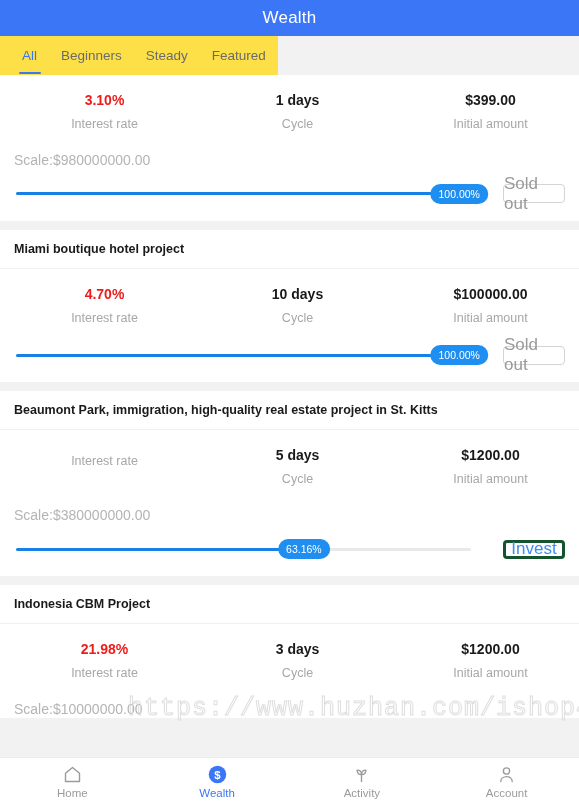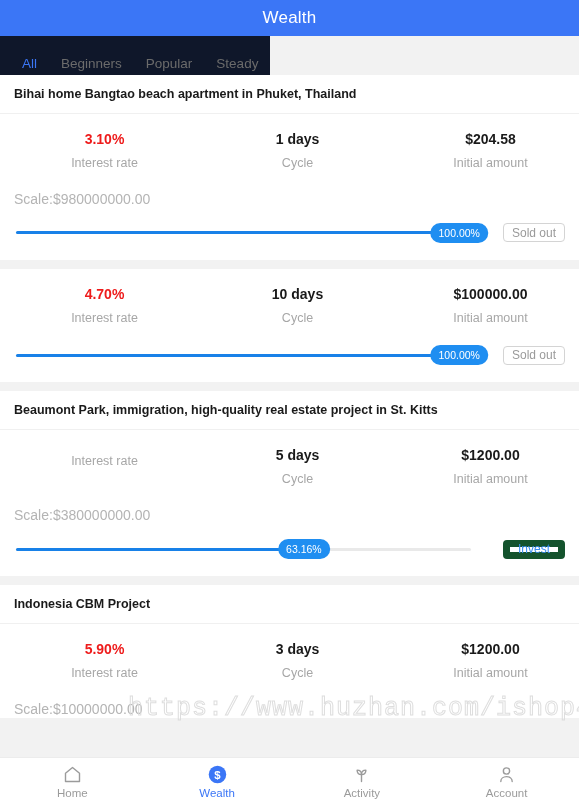--- a/index.html
+++ b/index.html
@@ -34,24 +34,24 @@
   }
 
   
   .tabbar-wrap {
     height: 39px;
     background: #f2f2f2;
     position: relative;
   }
   .tabbar {
     height: 39px;
-    background: #0f172a;
+    background: #fde047;
     display: inline-flex;
     align-items: flex-start;
-    padding: 8px 0 0 10px;
+    padding: 0 0 0 10px;
     white-space: nowrap;
   }
   .tab {
     position: relative;
     height: 39px;
     display: flex;
     align-items: center;
     padding: 0 12px;
     font-size: 13.5px;
     color: #6b6b6b;
@@ -160,33 +160,33 @@
     padding: 5px 8px 5px 8px;
     border-radius: 11px;
     white-space: nowrap;
     font-weight: 400;
   }
   .action-btn {
     width: 62px;
     height: 19px;
     border-radius: 4px;
     background: #ffffff;
-    font-size: 12px;
+    font-size: 17px;
     display: flex;
     align-items: center;
     justify-content: center;
     cursor: pointer;
     flex: 0 0 auto;
   }
   .action-btn.soldout {
     border: 1px solid #d4d4d4;
     color: #9a9a9a;
   }
   .action-btn.invest {
-    border: 7px solid #14532d;
+    border: 3px solid #14532d;
     color: #3b8ef0;
   }
 
   
   .watermark {
     position: absolute;
     left: 128px;
     top: 694px;
     font-family: "Liberation Mono", monospace;
     font-size: 25px;
@@ -243,56 +243,56 @@
 
   <div class="tabbar-wrap">
     <div class="tabbar" id="tabbar">
         <div class="tab active">
           <span>All</span>
         </div>
         <div class="tab">
           <span>Beginners</span>
         </div>
         <div class="tab">
-          <span>Popular</span>
+          <span>Steady</span>
         </div>
         <div class="tab">
-          <span>Steady</span>
+          <span>Featured</span>
         </div>
       </div>
   </div>
 
   <div class="list" id="product-list">
       <div class="card">
-        <div class="card-title">Bihai home Bangtao beach apartment in Phuket, Thailand</div>
         <div class="stats">
           <div class="stat">
             <div class="stat-value rate">3.10%</div>
             <div class="stat-label">Interest rate</div>
           </div>
           <div class="stat">
             <div class="stat-value">1 days</div>
             <div class="stat-label">Cycle</div>
           </div>
           <div class="stat">
-            <div class="stat-value">$204.58</div>
+            <div class="stat-value">$399.00</div>
             <div class="stat-label">Initial amount</div>
           </div>
         </div>
         <div class="scale">Scale:$980000000.00</div>
         <div class="progress-row">
           <div class="progress-outer">
             <div class="track"></div>
             <div class="fill" style="width: 100%;"></div>
             <div class="badge" style="left: 97%;">100.00%</div>
           </div>
           <div class="action-btn soldout">Sold out</div>
         </div>
       </div>
       <div class="card">
+        <div class="card-title">Miami boutique hotel project</div>
         <div class="stats">
           <div class="stat">
             <div class="stat-value rate">4.70%</div>
             <div class="stat-label">Interest rate</div>
           </div>
           <div class="stat">
             <div class="stat-value">10 days</div>
             <div class="stat-label">Cycle</div>
           </div>
           <div class="stat">
@@ -331,21 +331,21 @@
             <div class="fill" style="width: 63.16%;"></div>
             <div class="badge" style="left: 63.16%;">63.16%</div>
           </div>
           <div class="action-btn invest">Invest</div>
         </div>
       </div>
       <div class="card">
         <div class="card-title">Indonesia CBM Project</div>
         <div class="stats">
           <div class="stat">
-            <div class="stat-value rate">5.90%</div>
+            <div class="stat-value rate">21.98%</div>
             <div class="stat-label">Interest rate</div>
           </div>
           <div class="stat">
             <div class="stat-value">3 days</div>
             <div class="stat-label">Cycle</div>
           </div>
           <div class="stat">
             <div class="stat-value">$1200.00</div>
             <div class="stat-label">Initial amount</div>
           </div>

